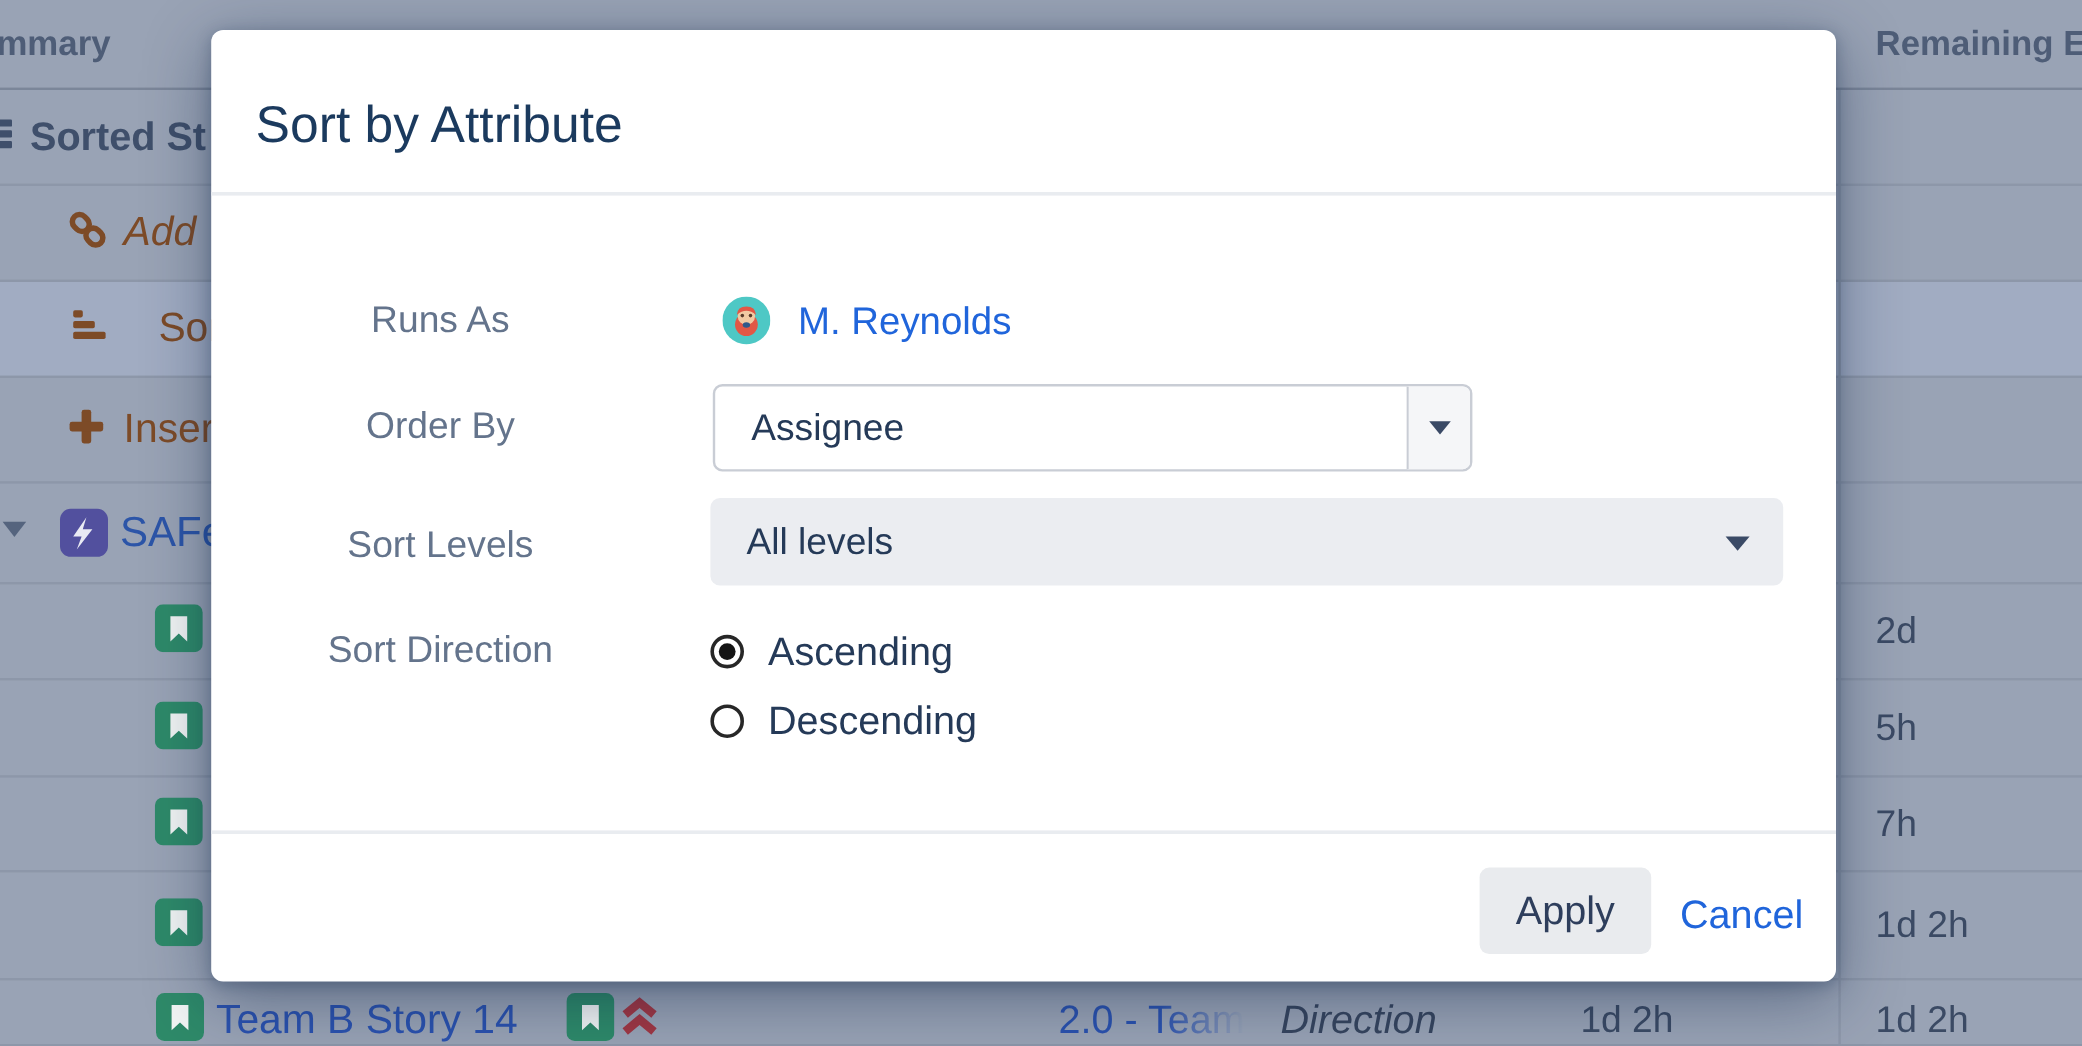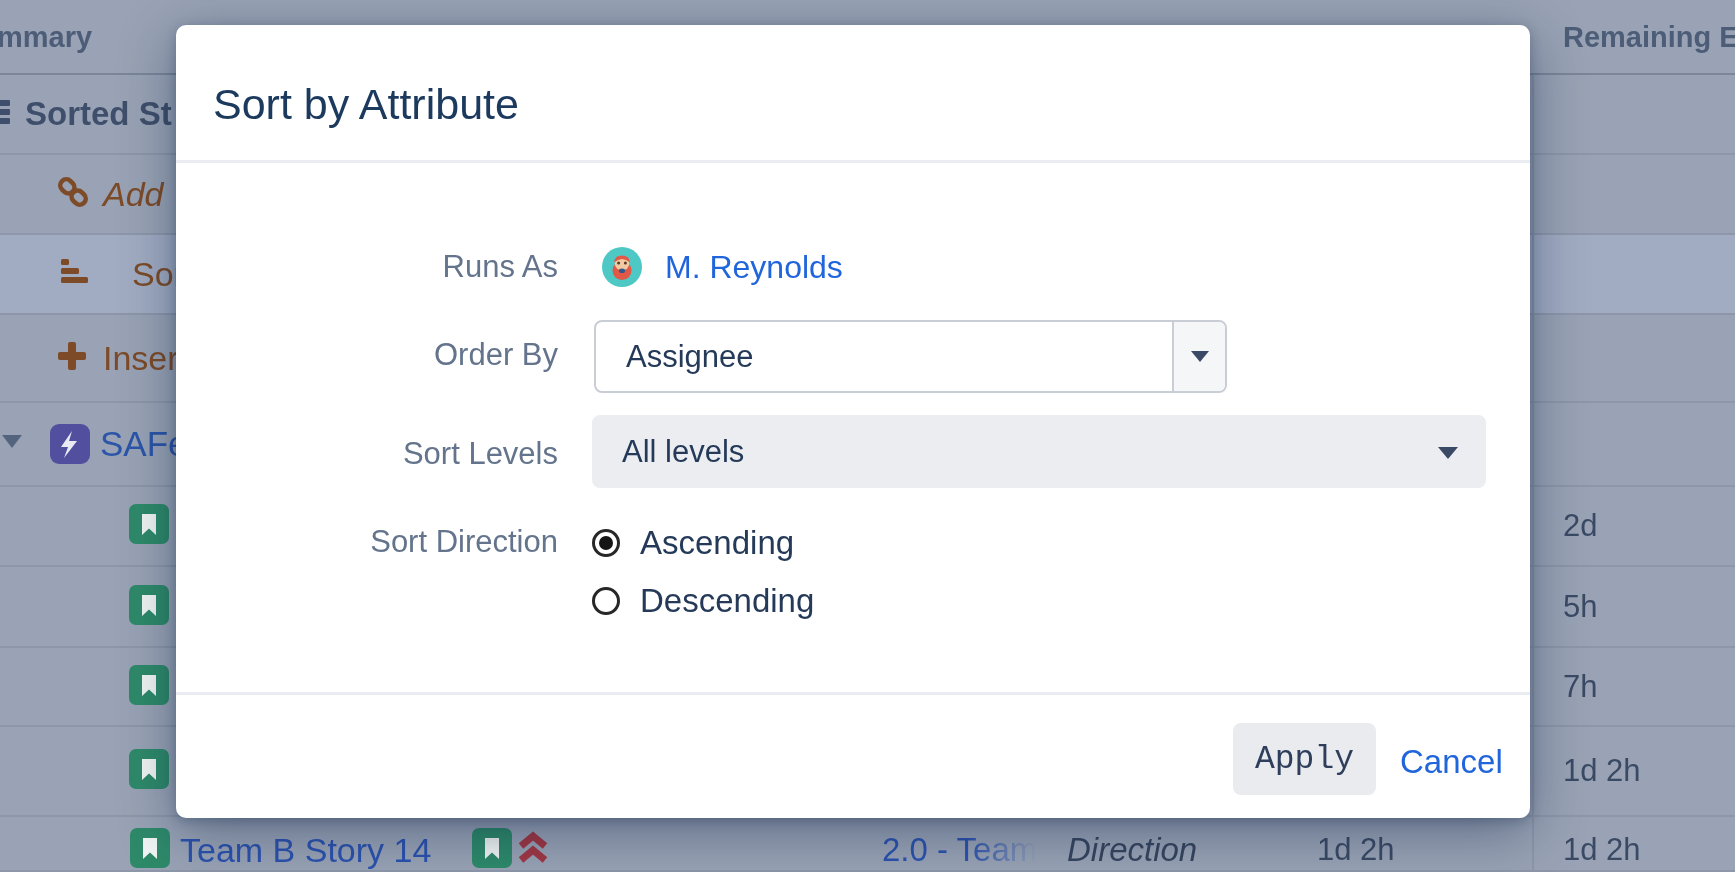--- a/index.html
+++ b/index.html
@@ -32,21 +32,21 @@
   .dialog{
     position:absolute;left:176px;top:25px;width:1354px;height:793px;
     background:#ffffff;border-radius:10px;
     box-shadow:0 14px 55px rgba(9,30,66,.42), 0 3px 12px rgba(9,30,66,.25);
     z-index:10;
   }
   .dlg-title{position:absolute;left:37px;top:55px;font-size:43px;color:#1b3a5e;}
   .dlg-div{position:absolute;left:0;width:100%;height:3px;background:#e9ecf0;}
   .dlg-div.t{top:135px;}
   .dlg-div.b{top:667px;}
-  .f-label{position:absolute;left:0;width:382px;text-align:right;font-size:31px;color:#64748c;}
+  .f-label{position:absolute;left:0;width:382px;text-align:center;font-size:31px;color:#64748c;}
   .avatar{position:absolute;left:426px;top:222px;width:40px;height:40px;}
   .user-link{position:absolute;left:489px;top:224px;font-size:32px;color:#2065db;cursor:pointer;}
   .combo{
     position:absolute;left:418px;top:295px;width:633px;height:73px;
     background:#fff;border:2px solid #c9cdd5;border-radius:8px;
   }
   .combo-text{position:absolute;left:30px;top:50%;transform:translateY(-50%);font-size:31px;color:#253a58;white-space:nowrap;}
   .combo-btn{
     position:absolute;right:0;top:0;width:53px;height:100%;
     border-left:2px solid #c9cdd5;background:#f5f6f8;border-radius:0 6px 6px 0;
@@ -64,21 +64,21 @@
     position:relative;flex:0 0 auto;
   }
   .radio.checked::after{
     content:"";position:absolute;left:50%;top:50%;width:14px;height:14px;margin:-7px 0 0 -7px;
     border-radius:50%;background:#141414;
   }
   .radio-label{margin-left:20px;font-size:33px;color:#253a58;white-space:nowrap;}
   .apply-btn{
     position:absolute;left:1057px;top:698px;width:143px;height:72px;
     background:#e9ebee;border:none;border-radius:8px;
-    font-family:Liberation Mono, monospace;font-size:33px;color:#2e3e5c;cursor:pointer;
+    font-family:Liberation Sans, sans-serif;font-size:33px;color:#2e3e5c;cursor:pointer;
   }
   .cancel-link{position:absolute;left:1224px;top:718px;font-size:33px;color:#2065db;cursor:pointer;}
 </style>
 </head>
 <body>
 
 <div class="stage">
   <div class="bg-table" id="bg-table">
       <div class="row hdr" style="height: 75px;">
         <div class="hdr-txt" style="left: -3px; position: absolute;">mmary</div>

